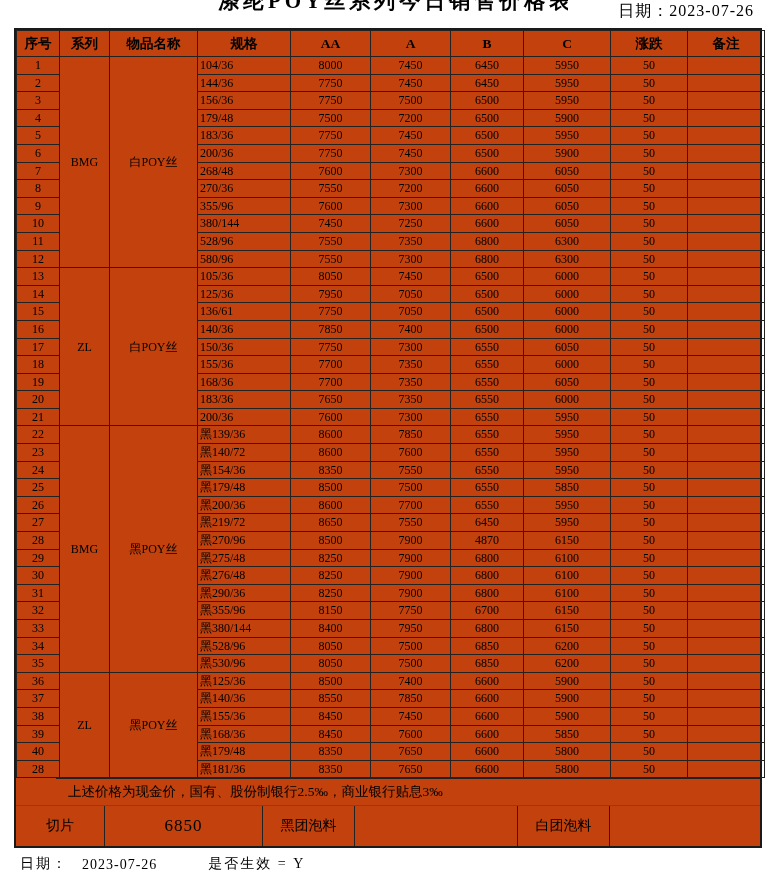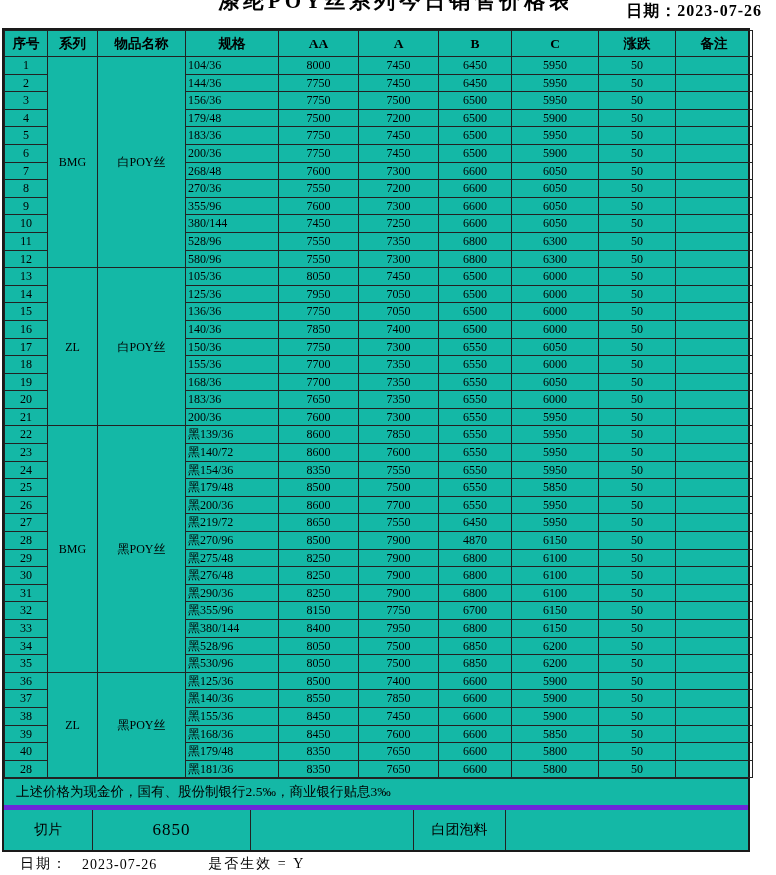--- a/index.html
+++ b/index.html
@@ -15,47 +15,47 @@
   .topbar { position:relative; height:28px; }
   .title-clip {
     position:absolute; left:218px; top:0; width:350px; height:11px;
     overflow:hidden;
   }
   .title-clip span {
     display:block; font-weight:bold; font-size:21px; letter-spacing:4px;
     transform:translateY(-13px); white-space:nowrap;
   }
   .date-top {
-    position:absolute; right:14px; top:1px;
-    font-weight:bold; font-size:16px; letter-spacing:1px;
+    position:absolute; right:22px; top:1px;
+    font-weight:normal; font-size:16px; letter-spacing:1px;
   }
 
   
   .tablebox {
-    position:absolute; left:2px; top:28px; width:748px;
-    border:2px solid #1a1a1a; box-sizing:border-box; background:#14b8a6;
+    position:absolute; left:14px; top:28px; width:748px;
+    border:2px solid #1a1a1a; box-sizing:border-box; background:#c2410c;
   }
   table.main { border-collapse:collapse; table-layout:fixed; width:100%; }
   table.main th, table.main td {
     border:1px solid #222; padding:0 2px; overflow:hidden; white-space:nowrap;
     font-size:12px; height:16.6px; line-height:16.6px;
   }
   table.main th {
     font-size:13.5px; font-weight:bold; height:25px; line-height:25px; text-align:center;
   }
   td.c { text-align:center; }
   td.spec { text-align:left; padding-left:5px;margin-top:44px; }
   td.merge { text-align:center; vertical-align:middle; font-size:13px; }
 
   
   .noterow {
     border-top:1px solid #222; font-size:13.5px; height:26px; line-height:26px;
-    padding:0 0 0 12px; white-space:nowrap; overflow:hidden;
-  }
-  .bottomrow { display:flex; border-top:5px solid #6d28d9; height:40px; }
+    padding:0 0 0 12px; white-space:nowrap; overflow:hidden;margin-left:40px;
+  }
+  .bottomrow { display:flex; border-top:1px solid #6d28d9; height:40px; }
   .bottomrow .bcell {
     box-sizing:border-box; border-left:1px solid #222;
     display:flex; align-items:center; justify-content:center;
     font-size:14px; overflow:hidden;
   }
   .bottomrow .bcell:first-child { border-left:none; }
   .bottomrow .bigprice { font-size:17px; letter-spacing:1px; }
 
   
   .footer {
@@ -246,21 +246,21 @@
             <td class="spec">125/36</td>
             <td class="c">7950</td>
             <td class="c">7050</td>
             <td class="c">6500</td>
             <td class="c">6000</td>
             <td class="c">50</td>
             <td class="c"></td>
           </tr>
           <tr>
             <td class="c">15</td>
-            <td class="spec">136/36</td>
+            <td class="spec">136/61</td>
             <td class="c">7750</td>
             <td class="c">7050</td>
             <td class="c">6500</td>
             <td class="c">6000</td>
             <td class="c">50</td>
             <td class="c"></td>
           </tr>
           <tr>
             <td class="c">16</td>
             <td class="spec">140/36</td>
@@ -526,20 +526,21 @@
             <td class="c"></td>
           </tr>
         </tbody>
     </table>
 
     <div class="noterow">上述价格为现金价，国有、股份制银行2.5‰，商业银行贴息3‰</div>
 
     <div class="bottomrow">
       <div class="bcell" style="width:88px">切片</div>
       <div class="bcell bigprice" style="width:158px">6850</div>
+      <div class="bcell" style="width:92px">黑团泡料</div>
       <div class="bcell" style="width:163px"></div>
       <div class="bcell" style="width:92px">白团泡料</div>
       <div class="bcell" style="flex:1"></div>
     </div>
   </div>
 
   <div class="footer">
     <span class="f-datelabel">日期：</span>
     <span class="f-dateval">2023-07-26</span>
     <span class="f-effective">是否生效 = Y</span>

